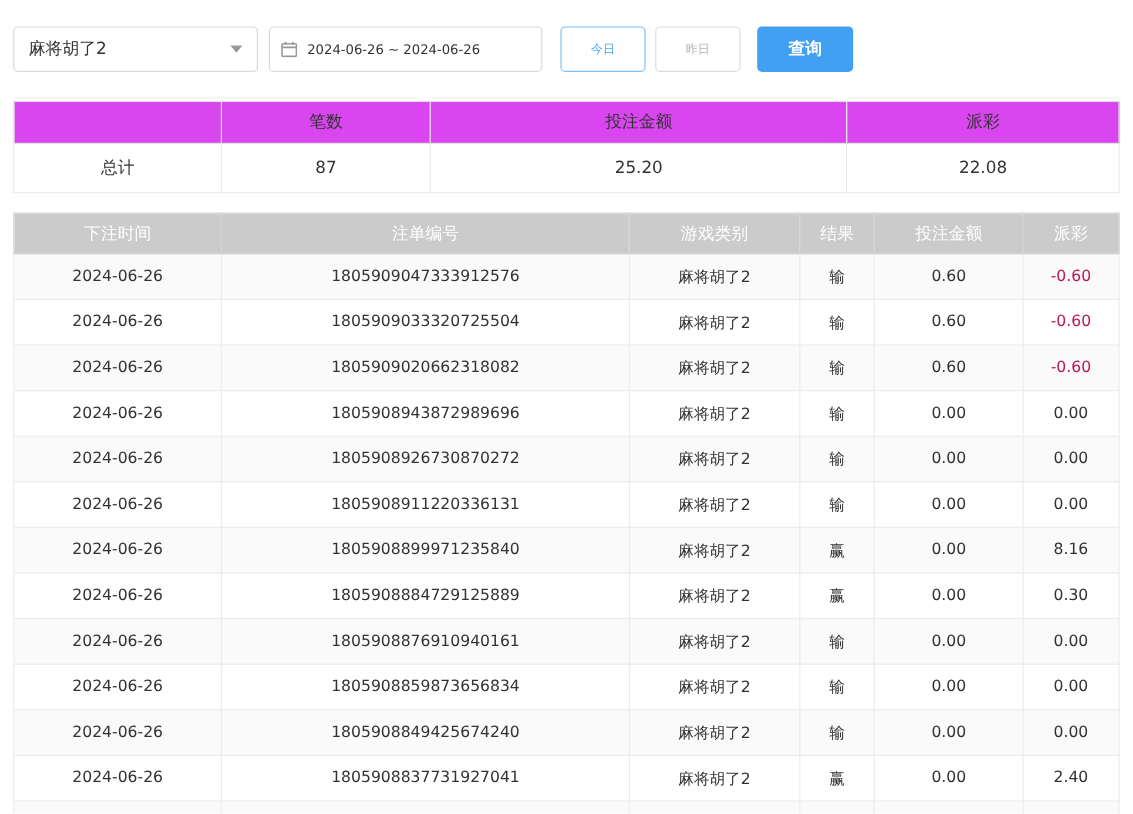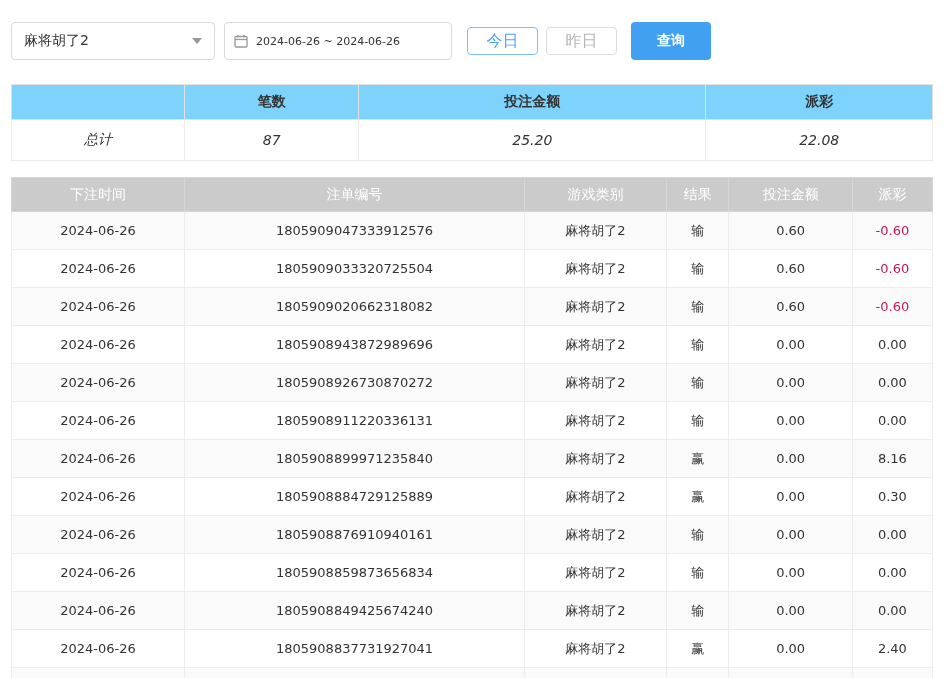--- a/index.html
+++ b/index.html
@@ -24,43 +24,42 @@
     border-left: 5px solid transparent; border-right: 5px solid transparent;
     border-top: 6px solid #999;
   }
   .date-input {
     width: 228px; height: 38px; border: 1px solid #d9d9d9; border-radius: 4px;
     display: flex; align-items: center; padding: 0 9px; font-size: 11px; color: #333;
     margin-right: 15px; background: #fff; cursor: pointer;
   }
   .cal { display: flex; margin-right: 8px; flex: 0 0 auto; }
   .qbtn {
-    height: 28px; width: 71px; background: #fff; border: 1px solid #dcdcdc;
-    border-radius: 4px; color: #b5b5b5; font-size: 16px; margin-right: 8px;
+    height: 38px; width: 71px; background: #fff; border: 1px solid #dcdcdc;
+    border-radius: 4px; color: #b5b5b5; font-size: 10px; margin-right: 8px;
     cursor: pointer; font-family: inherit;
   }
   .qbtn.active { border-color: #7fc0f9; color: #4da3f7; }
   .query {
     height: 38px; width: 80px; margin-left: 6px; background: #42a0f2;
     border: none; border-radius: 4px; color: #fff; font-size: 14px;
     cursor: pointer; font-family: inherit; font-weight: bold;
   }
 
   
   table { width: 100%; border-collapse: collapse; table-layout: fixed; }
 
   .summary { margin-bottom: 16px; }
   .summary th {
-    background: #7dd3fc; height: 35px; font-weight: bold; font-size: 14px;
+    background: #d946ef; height: 35px; font-weight: normal; font-size: 14px;
     color: #333; border: 1px solid #e2e2e2; text-align: center;
   }
   .summary td {
     background: #fff; height: 41px; text-align: center; font-size: 14px;
     border: 1px solid #ececec;
-    font-style: italic;
   }
 
   .records th {
     background: #cbcbcb; color: #ffffff; height: 34px; font-size: 14px;
     font-weight: normal; border: 1px solid #d6d6d6; text-align: center;
   }
   .records td {
     height: 38px; text-align: center; font-size: 13px; color: #333;
     border: 1px solid #ececec; background: #fff;
   }

